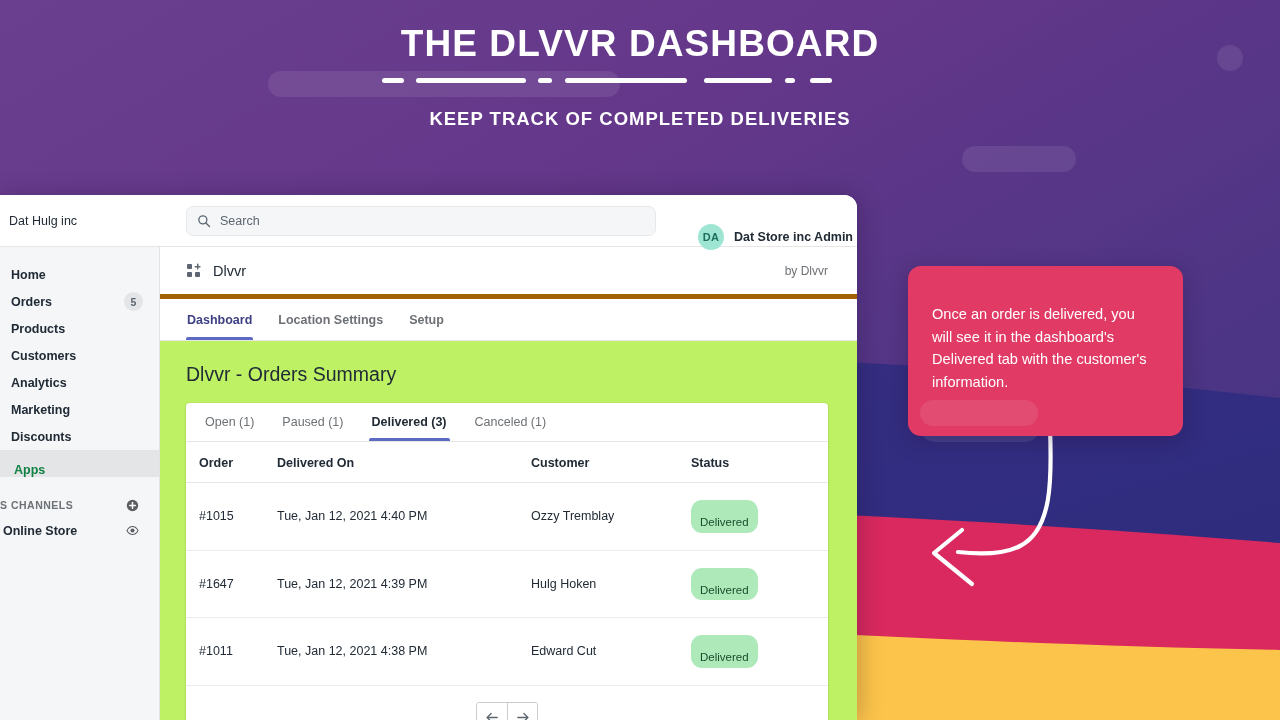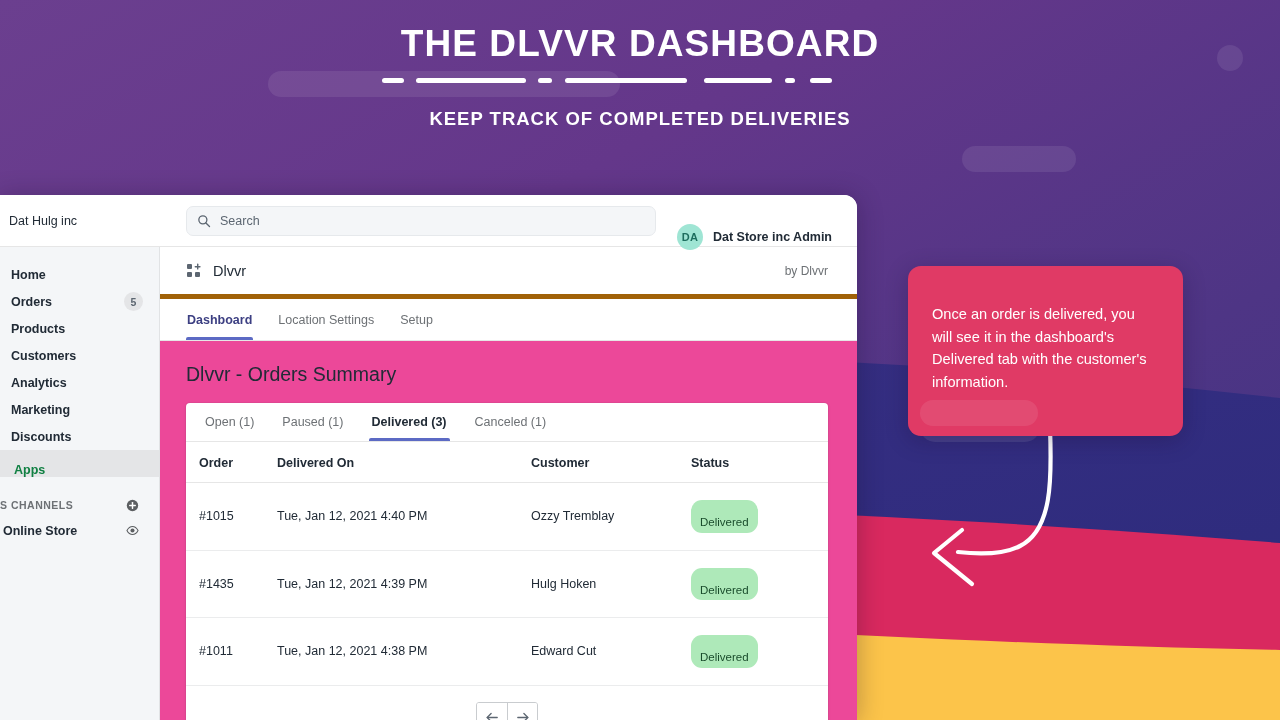--- a/index.html
+++ b/index.html
@@ -108,21 +108,21 @@
     margin-left: 26px;
   }
   .search-icon { width: 14px; height: 14px; flex: none; }
   .search-ph {
     margin-left: 9px;
     font-size: 12.5px;
     color: #5c6671;
   }
   .user-block {
     position: absolute;
-    right: 25px;
+    right: 4px;
     display: flex;
     align-items: center;
     margin-top: 33px;
   }
   .avatar {
     width: 26px; height: 26px;
     border-radius: 50%;
     background: #9fe5d4;
     color: #1d6e5e;
     font-size: 11px;
@@ -236,35 +236,36 @@
     align-items: stretch;
     padding-left: 14px;
   }
   .app-tab {
     position: relative;
     display: flex;
     align-items: center;
     padding: 0 13px;
     font-size: 12.5px;
     color: #6d7175;
+    font-weight: bold;
   }
   .app-tab.active { color: #3c3f82; font-weight: bold; }
   .app-tab.active::after {
     content: "";
     position: absolute;
     left: 12px; right: 12px; bottom: 0;
     height: 3px;
     background: #5c6ac4;
     border-radius: 2px 2px 0 0;
   }
 
   
   .main {
     flex: 1;
-    background: #ec4899;
+    background: #bef264;
     padding: 22px 29px 0 26px;
     overflow: hidden;
   }
   .page-title {
     font-size: 19.5px;
     color: #212b36;
     margin-bottom: 17px;
   }
 
   .card {
@@ -556,21 +557,21 @@
               <tbody>
                 <tr>
                   <td class="col-order">#1015</td>
                   <td class="col-date">Tue, Jan 12, 2021 4:40 PM</td>
                   <td class="col-customer">Ozzy Tremblay</td>
                   <td class="col-status">
                     <span class="badge">Delivered</span>
                   </td>
                 </tr>
                 <tr>
-                  <td class="col-order">#1435</td>
+                  <td class="col-order">#1647</td>
                   <td class="col-date">Tue, Jan 12, 2021 4:39 PM</td>
                   <td class="col-customer">Hulg Hoken</td>
                   <td class="col-status">
                     <span class="badge">Delivered</span>
                   </td>
                 </tr>
                 <tr>
                   <td class="col-order">#1011</td>
                   <td class="col-date">Tue, Jan 12, 2021 4:38 PM</td>
                   <td class="col-customer">Edward Cut</td>

